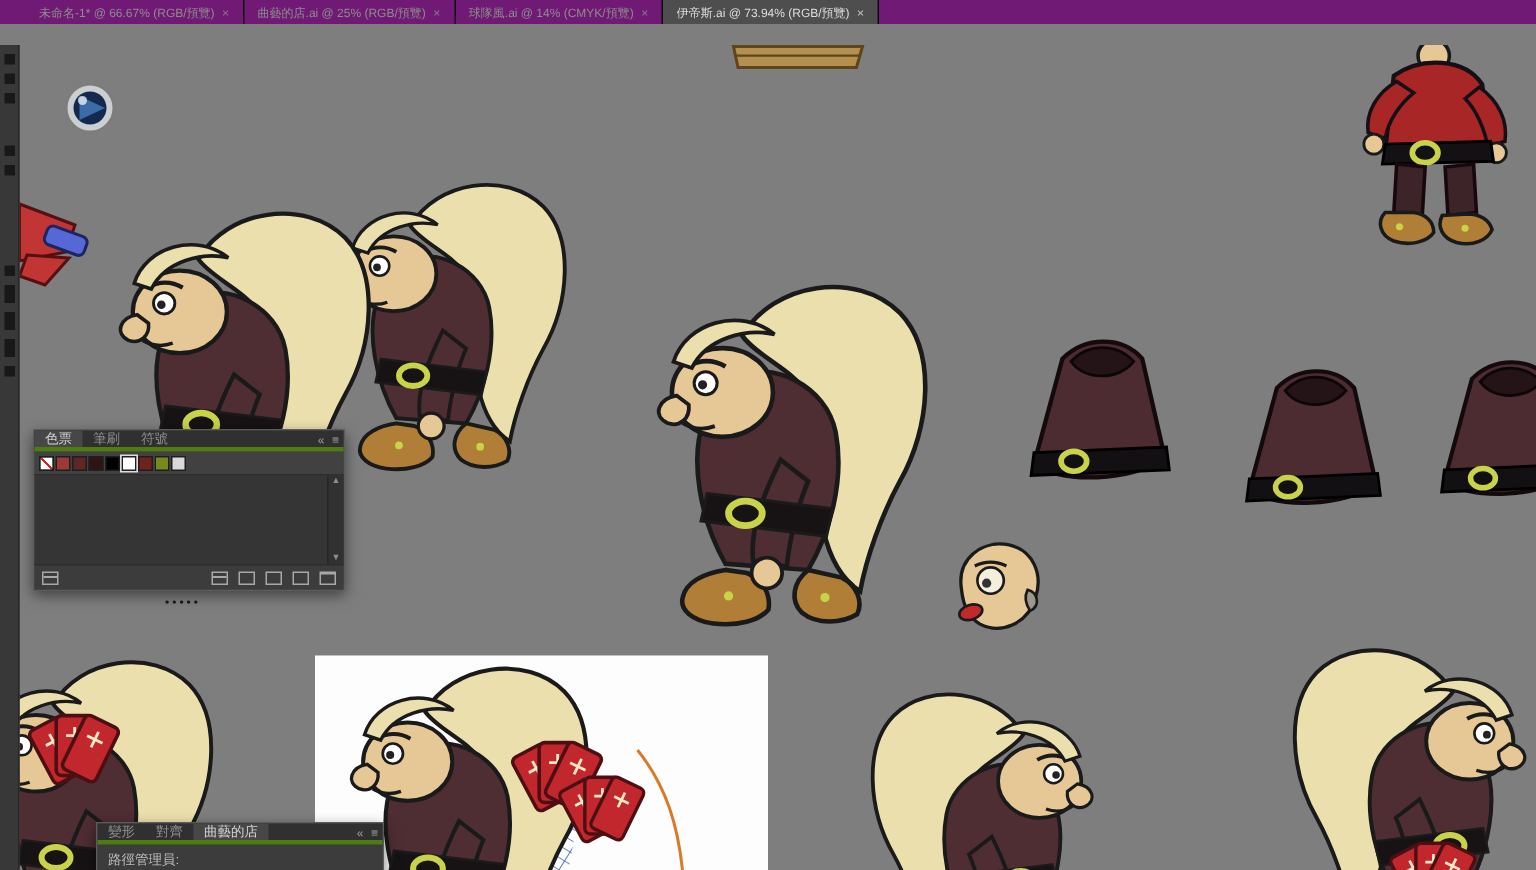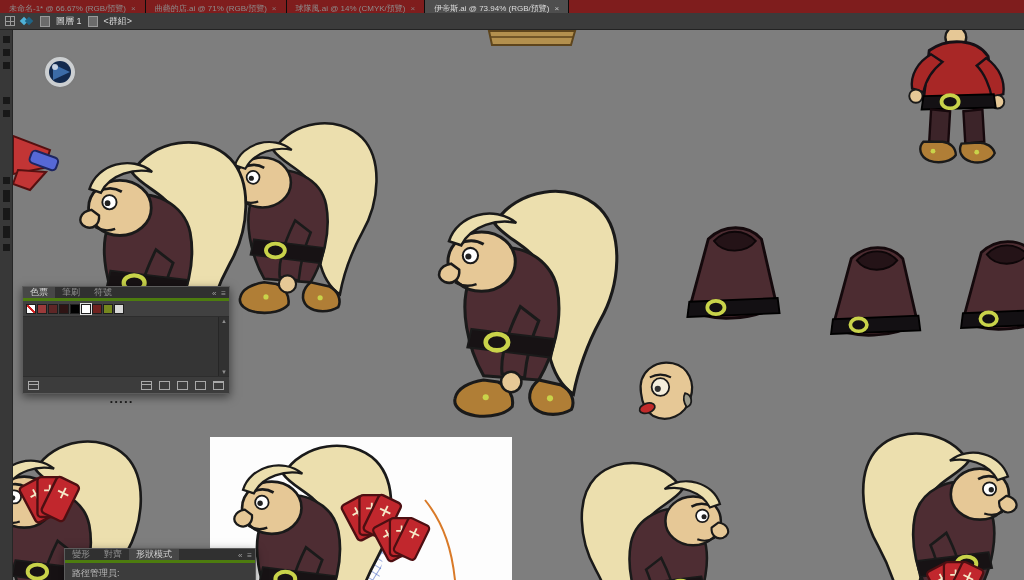--- a/index.html
+++ b/index.html
@@ -1,22 +1,22 @@
 <!DOCTYPE html>
 <html><head>
 <meta charset="utf-8">
 <style>
   *{box-sizing:border-box;margin:0;padding:0}
   html,body{width:1024px;height:580px;overflow:hidden;background:#7e7e7e;
     font-family:"Liberation Sans","DejaVu Sans",sans-serif;}
   .stage{position:relative;width:1024px;height:580px;overflow:hidden;}
 
   
-  .tab-bar{position:absolute;top:0;left:0;width:100%;height:16px;background:#7f1d1d;
-    display:flex;z-index:60;}
+  .tab-bar{position:absolute;top:0;left:0;width:100%;height:16px;background:#701a75;
+    display:flex;z-index:60;padding-left:17px;}
   .tab{display:flex;align-items:center;gap:5px;padding:0 9px;font-size:8px;color:#8d8d8d;
     border-right:1px solid #0c0c0c;white-space:nowrap;cursor:default;}
   .tab.active{background:#4e4e4e;color:#dedede;}
   .tab-close{font-size:8px;opacity:.85;}
 
   
   .iso-bar{position:absolute;top:13px;left:0;width:100%;height:17px;background:#3b3b3b;
     border-bottom:1px solid #232323;z-index:60;display:flex;align-items:center;gap:6px;
     padding-left:5px;font-size:9px;color:#dcdcdc;}
   .icon-grid{width:10px;height:10px;border:1px solid #9a9a9a;
@@ -190,41 +190,33 @@
     <use href="#witch" transform="translate(1052,422) scale(-0.88,0.88)"></use>
     <use href="#fan" transform="translate(916,546) scale(0.9)"></use>
   </svg>
 
   <div class="tab-bar">
     <div class="tab">
       <span>未命名-1* @ 66.67% (RGB/預覽)</span>
       <span class="tab-close">×</span>
     </div>
     <div class="tab">
-      <span>曲藝的店.ai @ 71% (RGB/預覽)</span>
+      <span>曲藝的店.ai @ 25% (RGB/預覽)</span>
       <span class="tab-close">×</span>
     </div>
     <div class="tab">
       <span>球隊風.ai @ 14% (CMYK/預覽)</span>
       <span class="tab-close">×</span>
     </div>
     <div class="tab active">
       <span>伊帝斯.ai @ 73.94% (RGB/預覽)</span>
       <span class="tab-close">×</span>
     </div>
   </div>
 
-  <div class="iso-bar">
-    <span class="icon-grid"></span>
-    <span class="icon-diamonds"></span>
-    <span class="iso-chip"></span>
-    <span>圖層 1</span>
-    <span class="iso-chip"></span>
-    <span>&lt;群組&gt;</span>
-  </div>
 
   <div class="tools">
     <div class="tglyph" style="margin-top:6px"></div>
     <div class="tglyph" style="margin-top:6px"></div>
     <div class="tglyph" style="margin-top:6px"></div>
     <div class="tglyph" style="margin-top:28px"></div>
     <div class="tglyph" style="margin-top:6px"></div>
     <div class="tglyph" style="margin-top:60px"></div>
     <div class="tglyph" style="margin-top:6px;height:12px"></div>
     <div class="tglyph" style="margin-top:6px;height:12px"></div>
@@ -269,21 +261,21 @@
         <span class="micon mi-trash"></span>
       </span>
     </div>
   </div>
   <div class="drag-dots">•••••</div>
 
   <div class="panel" style="left:64px;top:548px;width:192px;height:44px;">
     <div class="panel-tabs">
       <span class="ptab">變形</span>
       <span class="ptab">對齊</span>
-      <span class="ptab active">形狀模式</span>
+      <span class="ptab active">曲藝的店</span>
       <span class="panel-corner">
         <span>«</span>
         <span>≡</span>
       </span>
     </div>
     <div class="pf-body">
       <span>路徑管理員:</span>
     </div>
   </div>
 

